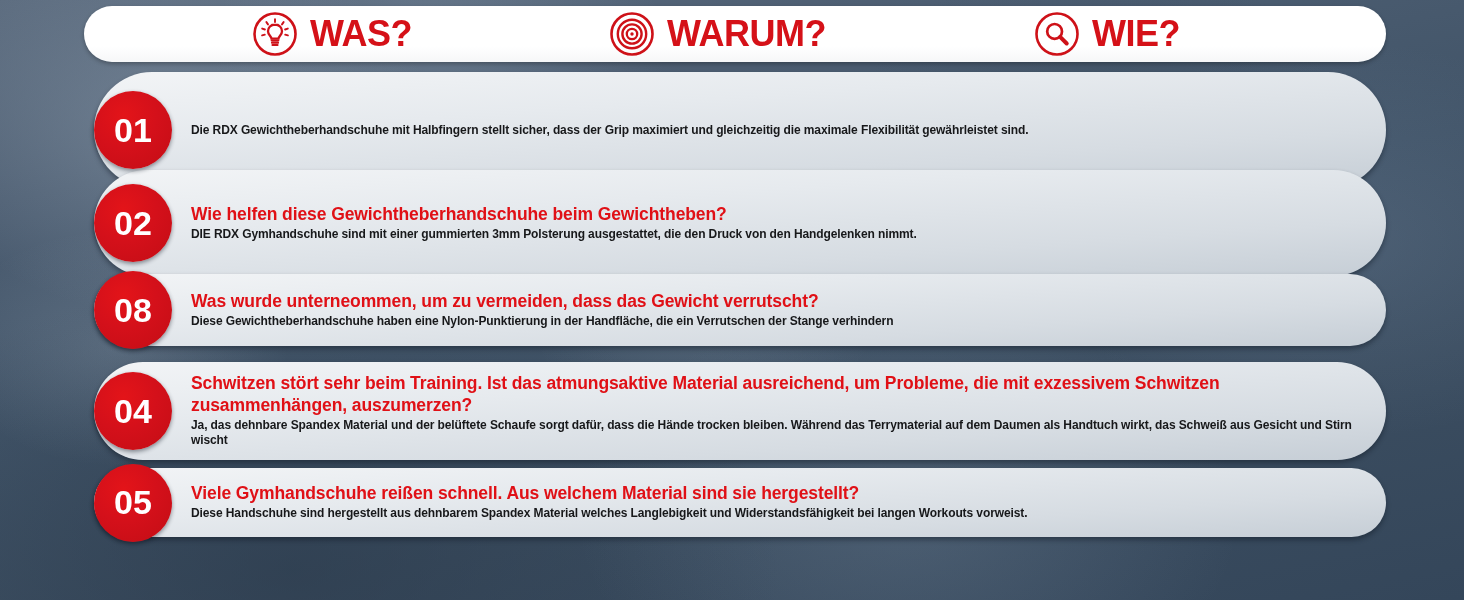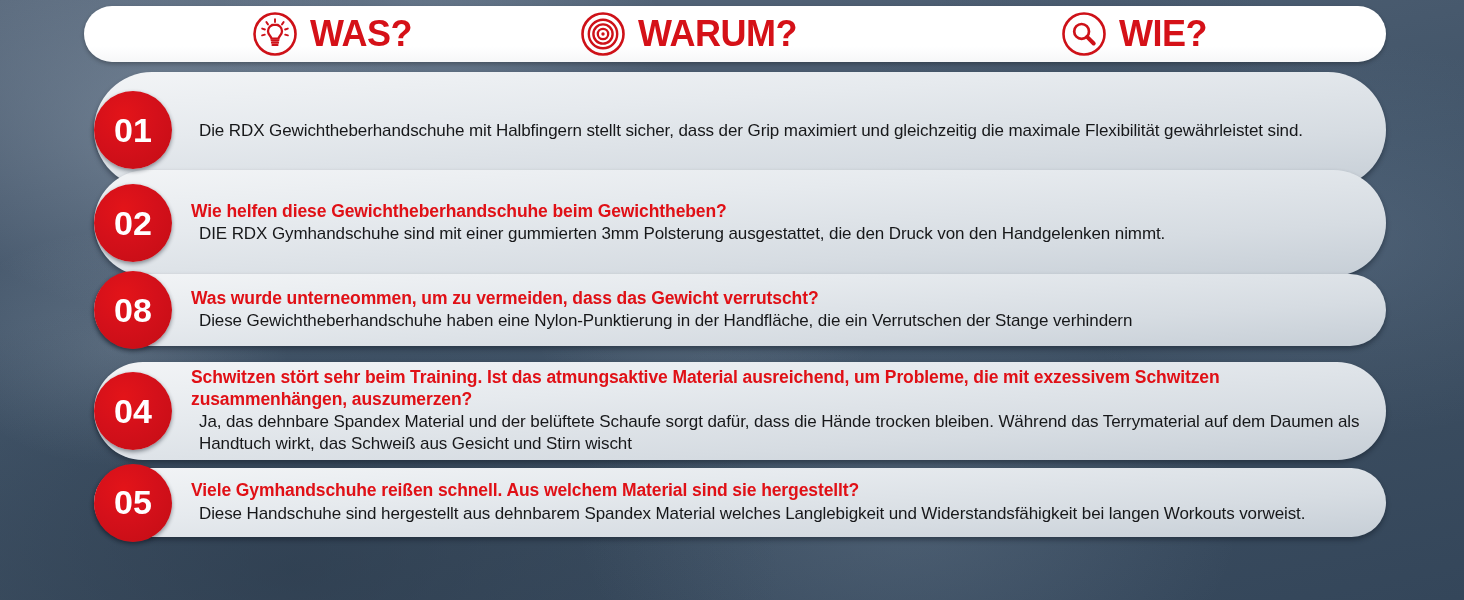--- a/index.html
+++ b/index.html
@@ -58,22 +58,22 @@
     align-items: center;
     box-shadow: 0 2px 4px rgba(0,0,0,0.28);
   }
   .header-item {
     display: flex;
     align-items: center;
     gap: 12px;
     position: absolute;
   }
   .hi-0 { left: 168px; justify-content: flex-end; }
-  .hi-1 { left: 496px; }
-  .hi-2 { left: 977px; justify-content: center; }
+  .hi-1 { left: 525px; }
+  .hi-2 { left: 950px; justify-content: center; }
 
   .header-icon { width: 46px; height: 46px; display: block; flex: none; }
 
   .header-label {
     color: #D51118;
     font-size: 36px;
     font-weight: 700;
     letter-spacing: -0.5px;
     line-height: 1;
     white-space: nowrap;
@@ -129,26 +129,25 @@
   .faq-question {
     color: #E01016;
     font-size: 17.5px;
     font-weight: 700;
     line-height: 1.24;
     letter-spacing: -0.1px;
   }
 
   .faq-answer {
     color: #17181a;
-    font-size: 17px;
-    font-weight: 400;
+    font-size: 12px;
+    font-weight: 700;
     line-height: 1.28;
     letter-spacing: -0.1px;
     margin-top: 1px;
-    margin-left: 8px;
   }
 
   
   .row-0 { top: 72px;  height: 116px; }
   .row-1 { top: 170px; height: 106px; }
   .row-2 { top: 274px; height: 72px; }
   .row-3 { top: 362px; height: 98px; }
   .row-4 { top: 468px; height: 69px; }
 </style>
 </head>

